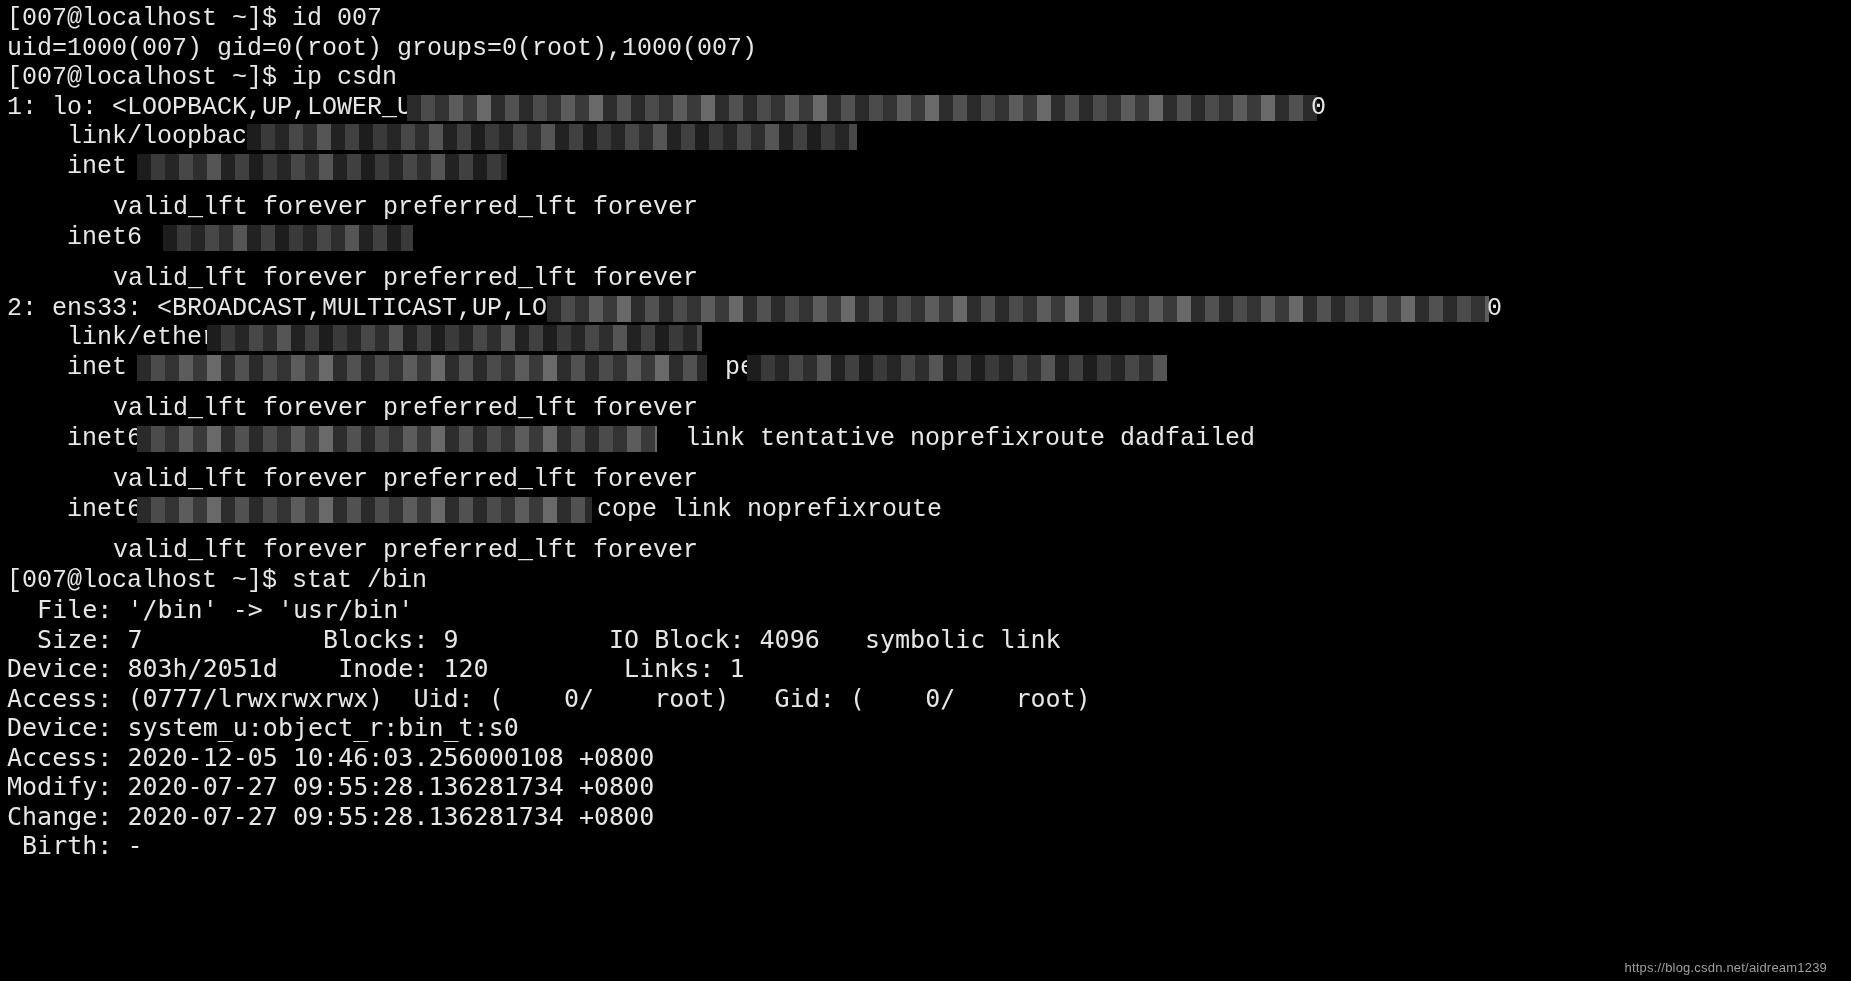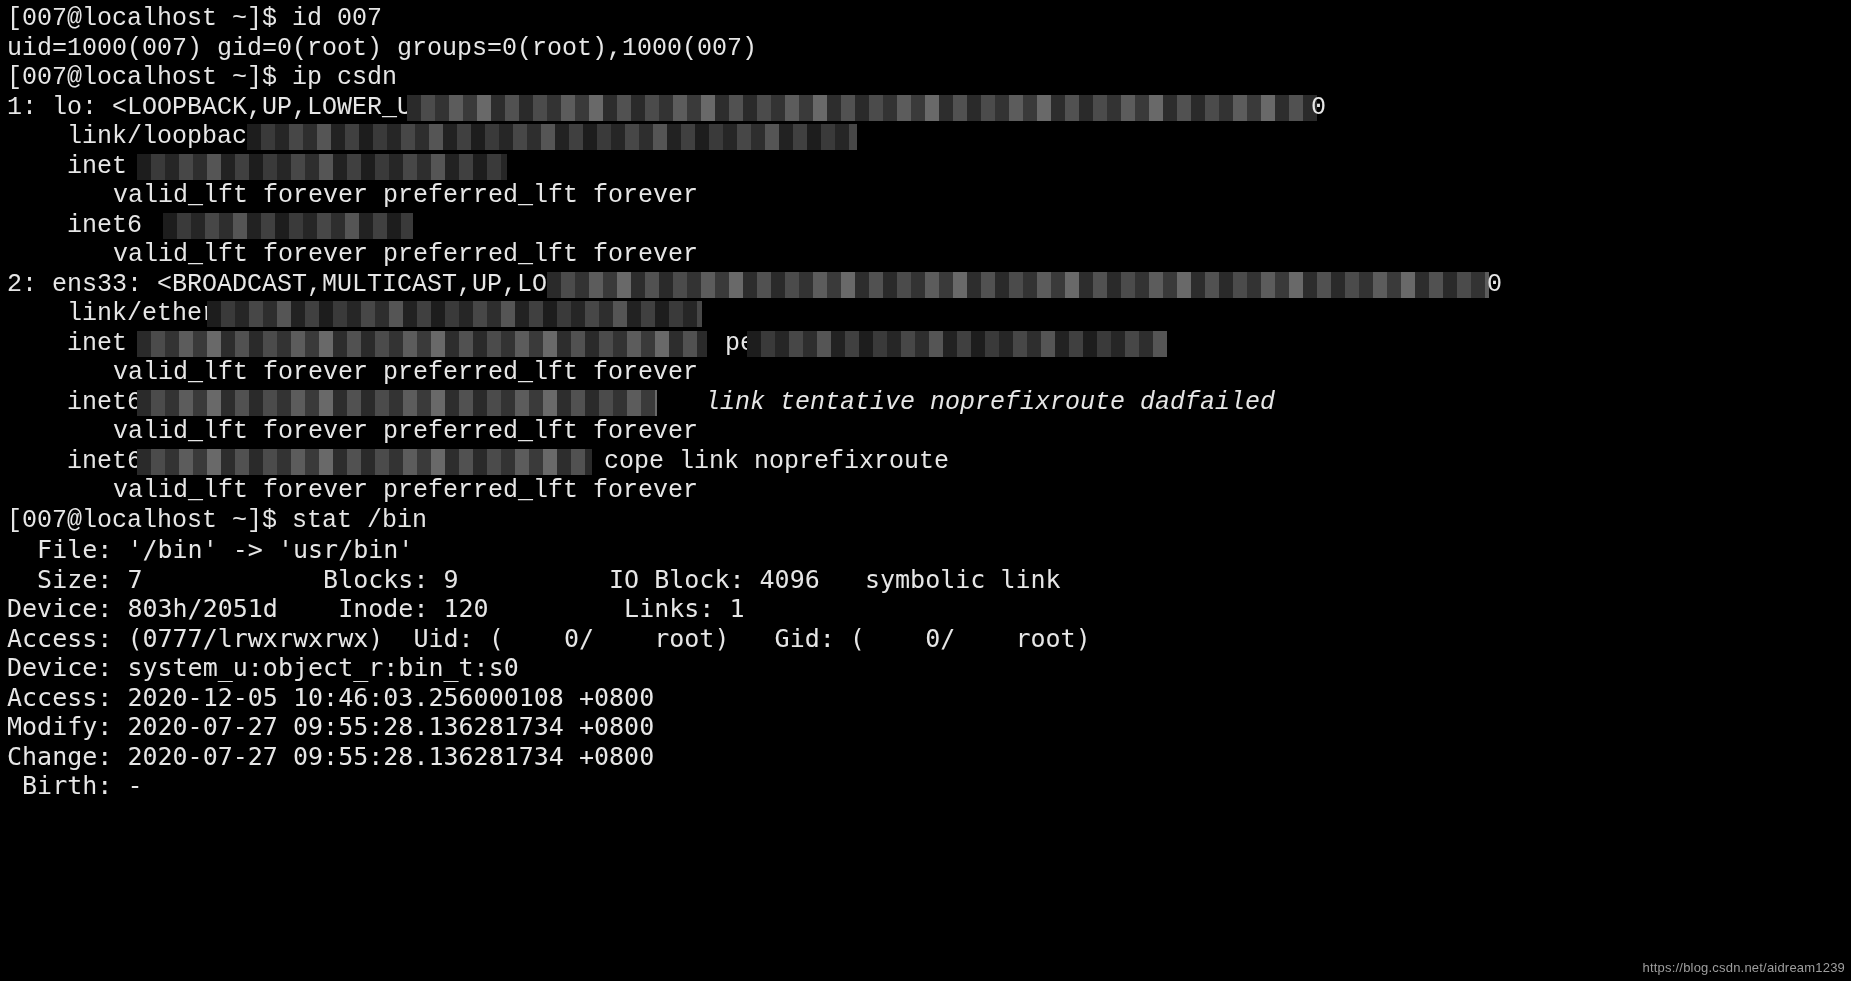--- a/index.html
+++ b/index.html
@@ -11,21 +11,21 @@
       line-height:1.18;
       padding:4px 0 10px 7px;
       position:relative;
       width:1851px;
       height:981px;
       overflow:hidden;
       white-space:nowrap;
     }
     .line   { display:block; }
     .ind1   { padding-left:60px; }
-    .ind2   { padding-left:106px; }
+    .ind2   { padding-left:106px;margin-top:12px; }
     .rel    { position:relative; }
     .prompt, .output { letter-spacing:0; }
 
     
     .redact {
       position:absolute;
       height:26px;
       top:2px;
       background:
         repeating-linear-gradient(90deg,
@@ -43,21 +43,21 @@
           #3a3a3a 56px 70px, #696969 70px 84px,
           #2d2d2d 84px 98px, #515151 98px 112px);
     }
     .overlay-text {
       position:absolute;
       top:0;
       color:#e6e6e6;
     }
     .watermark {
       position:absolute;
-      right:6px; bottom:6px;
+      right:24px; bottom:6px;
       font-size:13px;
       color:#9e9e9e;
       font-family:Arial,Helvetica,sans-serif;
       letter-spacing:.2px;
     }
   </style>
 </head>
 <body>
 
 <div class="line">
@@ -101,27 +101,27 @@
 <div class="line ind1 rel">
   <span>inet</span>
   <span class="redact light" style="left:130px;width:570px;"></span>
   <span class="overlay-text" style="left:718px;">pe global noprefixroute   -33</span>
   <span class="redact" style="left:740px;width:420px;top:2px;"></span>
 </div>
 <div class="line ind2">valid_lft forever preferred_lft forever</div>
 <div class="line ind1 rel">
   <span>inet6</span>
   <span class="redact light" style="left:130px;width:520px;"></span>
-  <span class="overlay-text" style="left:698px;font-style:italic;">link tentative noprefixroute dadfailed</span>
+  <span class="overlay-text" style="left:678px;">link tentative noprefixroute dadfailed</span>
 </div>
 <div class="line ind2">valid_lft forever preferred_lft forever</div>
 <div class="line ind1 rel">
   <span>inet6</span>
   <span class="redact light" style="left:130px;width:455px;"></span>
-  <span class="overlay-text" style="left:590px;margin-left:7px;">cope link noprefixroute</span>
+  <span class="overlay-text" style="left:590px;">cope link noprefixroute</span>
 </div>
 <div class="line ind2">valid_lft forever preferred_lft forever</div>
 
 <div class="line">
   <span class="prompt">[007@localhost ~]$ </span><span>stat /bin</span>
 </div>
 <pre class="line">  File: '/bin' -&gt; 'usr/bin'</pre>
 <pre class="line">  Size: 7            Blocks: 9          IO Block: 4096   symbolic link</pre>
 <pre class="line">Device: 803h/2051d    Inode: 120         Links: 1</pre>
 <pre class="line">Access: (0777/lrwxrwxrwx)  Uid: (    0/    root)   Gid: (    0/    root)</pre>

